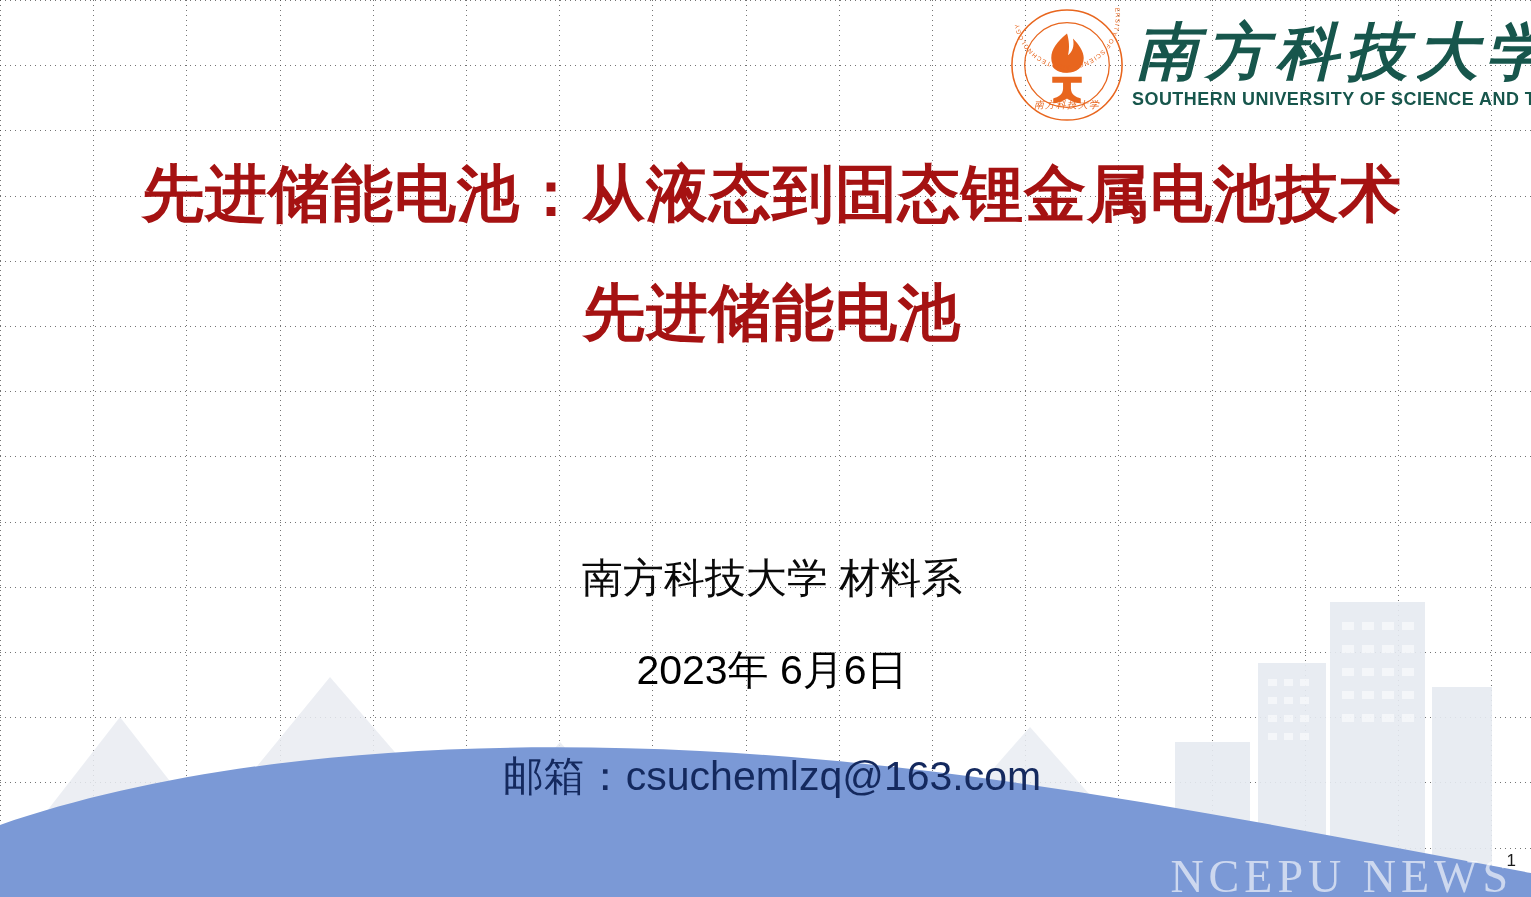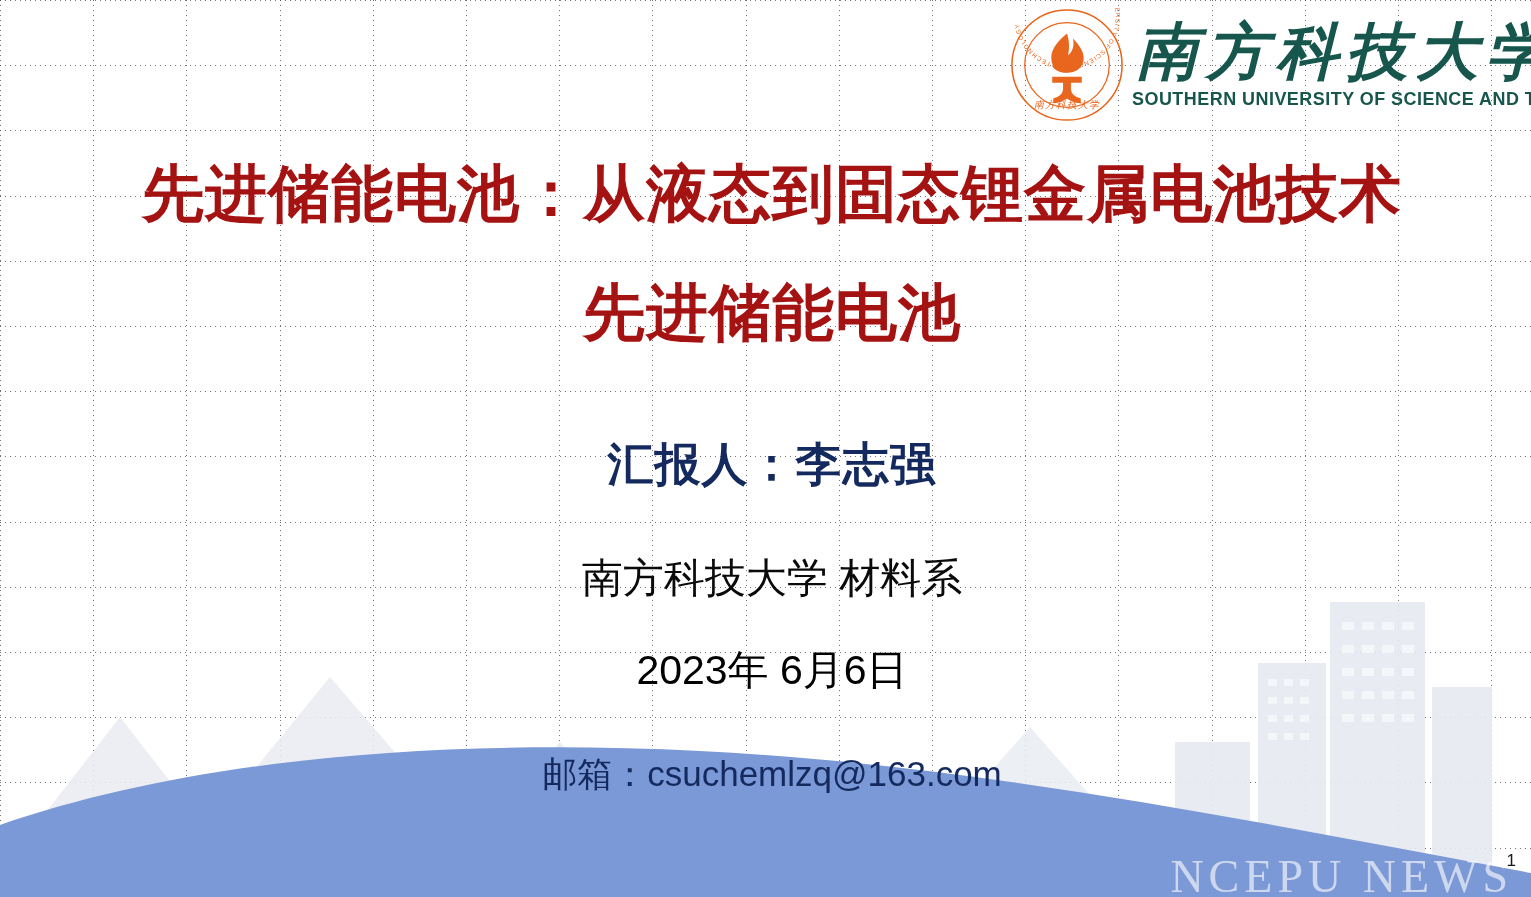--- a/index.html
+++ b/index.html
@@ -172,21 +172,21 @@
   }
 
   #email {
     position: absolute;
     left: 0;
     right: 0;
     top: 756px;
     text-align: center;
     color: #14295E;
     font-weight: 400;
-    font-size: 35px;
+    font-size: 41px;
     line-height: 1;
   }
 
   
   #watermark {
     position: absolute;
     right: 18px;
     bottom: -6px;
     z-index: 5;
     font-family: "Liberation Serif", "DejaVu Serif", serif;
@@ -324,21 +324,20 @@
     <div id="logo-wordmark">
       <div id="logo-cn">南方科技大学</div>
       <div id="logo-en">SOUTHERN UNIVERSITY OF SCIENCE AND TECHNOLOGY</div>
     </div>
   </div>
 
   <div id="content">
     <div class="title-line" id="title-line-1">先进储能电池：从液态到固态锂金属电池技术</div>
     <div class="title-line" id="title-line-2">先进储能电池</div>
 
-    <div id="presenter">汇报人：李志强</div>
     <div id="affiliation">南方科技大学  材料系</div>
     <div id="date">2023年 6月6日</div>
     <div id="email">邮箱：csuchemlzq@163.com</div>
   </div>
 
   <div id="page-number">1</div>
 
 </div>
 
 </body></html>

